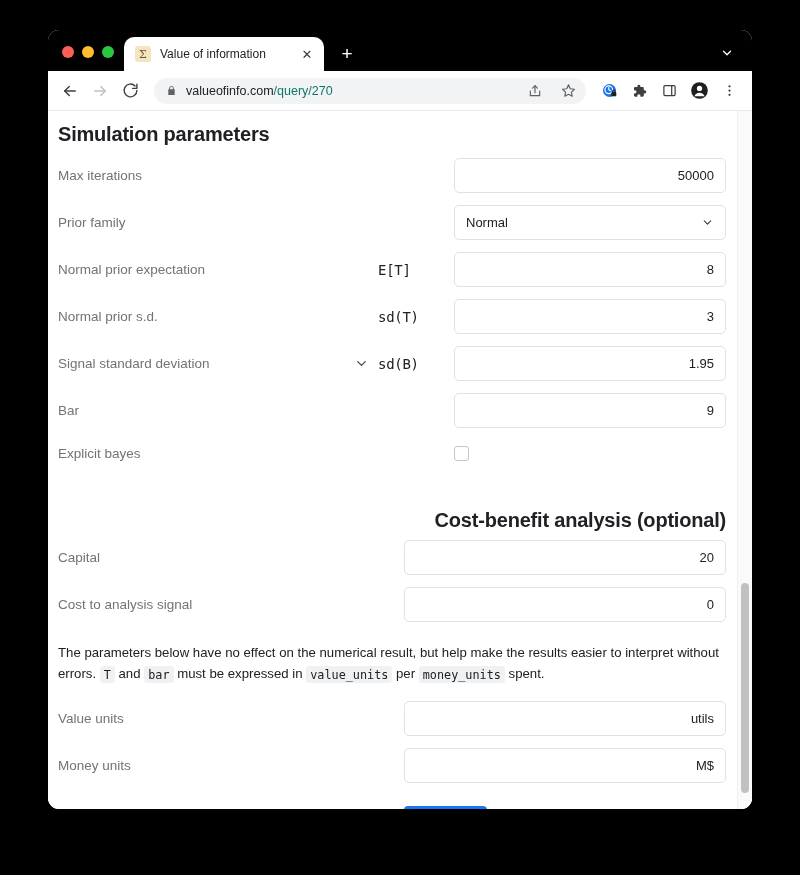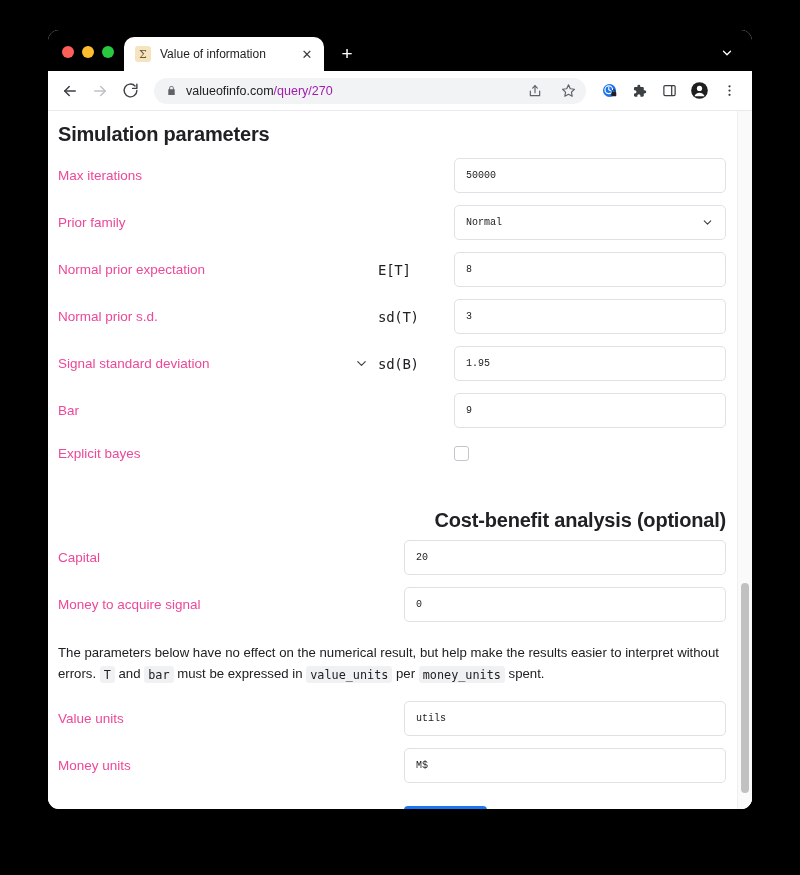--- a/index.html
+++ b/index.html
@@ -144,21 +144,21 @@
   .lock-icon { flex: 0 0 auto; display:flex; align-items:center; }
 
   .url {
     flex: 1 1 auto;
     font-size: 12.5px;
     color: #202124;
     white-space: nowrap;
     overflow: hidden;
     min-width: 0;
   }
-  .url .path { color: #a21caf; }
+  .url .path { color: #0f766e; }
 
   .omni-action {
     width: 24px; height: 24px;
     display: flex; align-items: center; justify-content: center;
     color: #5f6368;
     flex: 0 0 auto;
   }
 
   .tb-icon {
     width: 26px; height: 26px;
@@ -197,21 +197,21 @@
   h2.section-title.second { margin-top: 37px; margin-bottom: 2px; text-align: right; }
 
   .row {
     display: flex;
     align-items: center;
     min-height: 47px;
   }
 
   .row-label {
     font-size: 13.5px;
-    color: #ec4899;
+    color: #737373;
     width: 286px;
     flex: 0 0 auto;
     padding-left: 0;
   }
 
   .row-chevron {
     width: 34px;
     flex: 0 0 auto;
     display: flex;
     align-items: center;
@@ -230,25 +230,26 @@
 
   .row-field { flex: 1 1 auto; min-width: 0; }
 
   input.txt,
   .select-box {
     width: 100%;
     height: 35px;
     border: 1px solid #dfe1e5;
     border-radius: 5px;
     background: #ffffff;
-    font-family: Liberation Mono, monospace;
-    font-size: 10px;
+    font-family: Liberation Sans, sans-serif;
+    font-size: 13px;
     color: #202124;
     padding: 0 11px;
     outline: none;
+    text-align: right;
   }
 
   .select-box {
     display: flex;
     align-items: center;
     justify-content: space-between;
   }
   .select-box .chev { color: #3c4043; display: flex; }
 
   .checkbox {
@@ -502,21 +503,21 @@
         <h2 class="section-title second">Cost-benefit analysis (optional)</h2>
 
         <div class="row cb">
           <div class="row-label">Capital</div>
           <div class="row-field">
             <input class="txt" type="text" value="20" style="">
           </div>
         </div>
 
         <div class="row cb">
-          <div class="row-label">Money to acquire signal</div>
+          <div class="row-label">Cost to analysis signal</div>
           <div class="row-field">
             <input class="txt" type="text" value="0" style="">
           </div>
         </div>
 
         <p class="note"><span>The parameters below have no effect on the numerical result, but help make the results easier to interpret without errors. </span><code class="chip">T</code><span> and </span><code class="chip">bar</code><span> must be expressed in </span><code class="chip">value_units</code><span> per </span><code class="chip">money_units</code><span> spent.</span></p>
 
         <div class="row cb">
           <div class="row-label">Value units</div>
           <div class="row-field">

